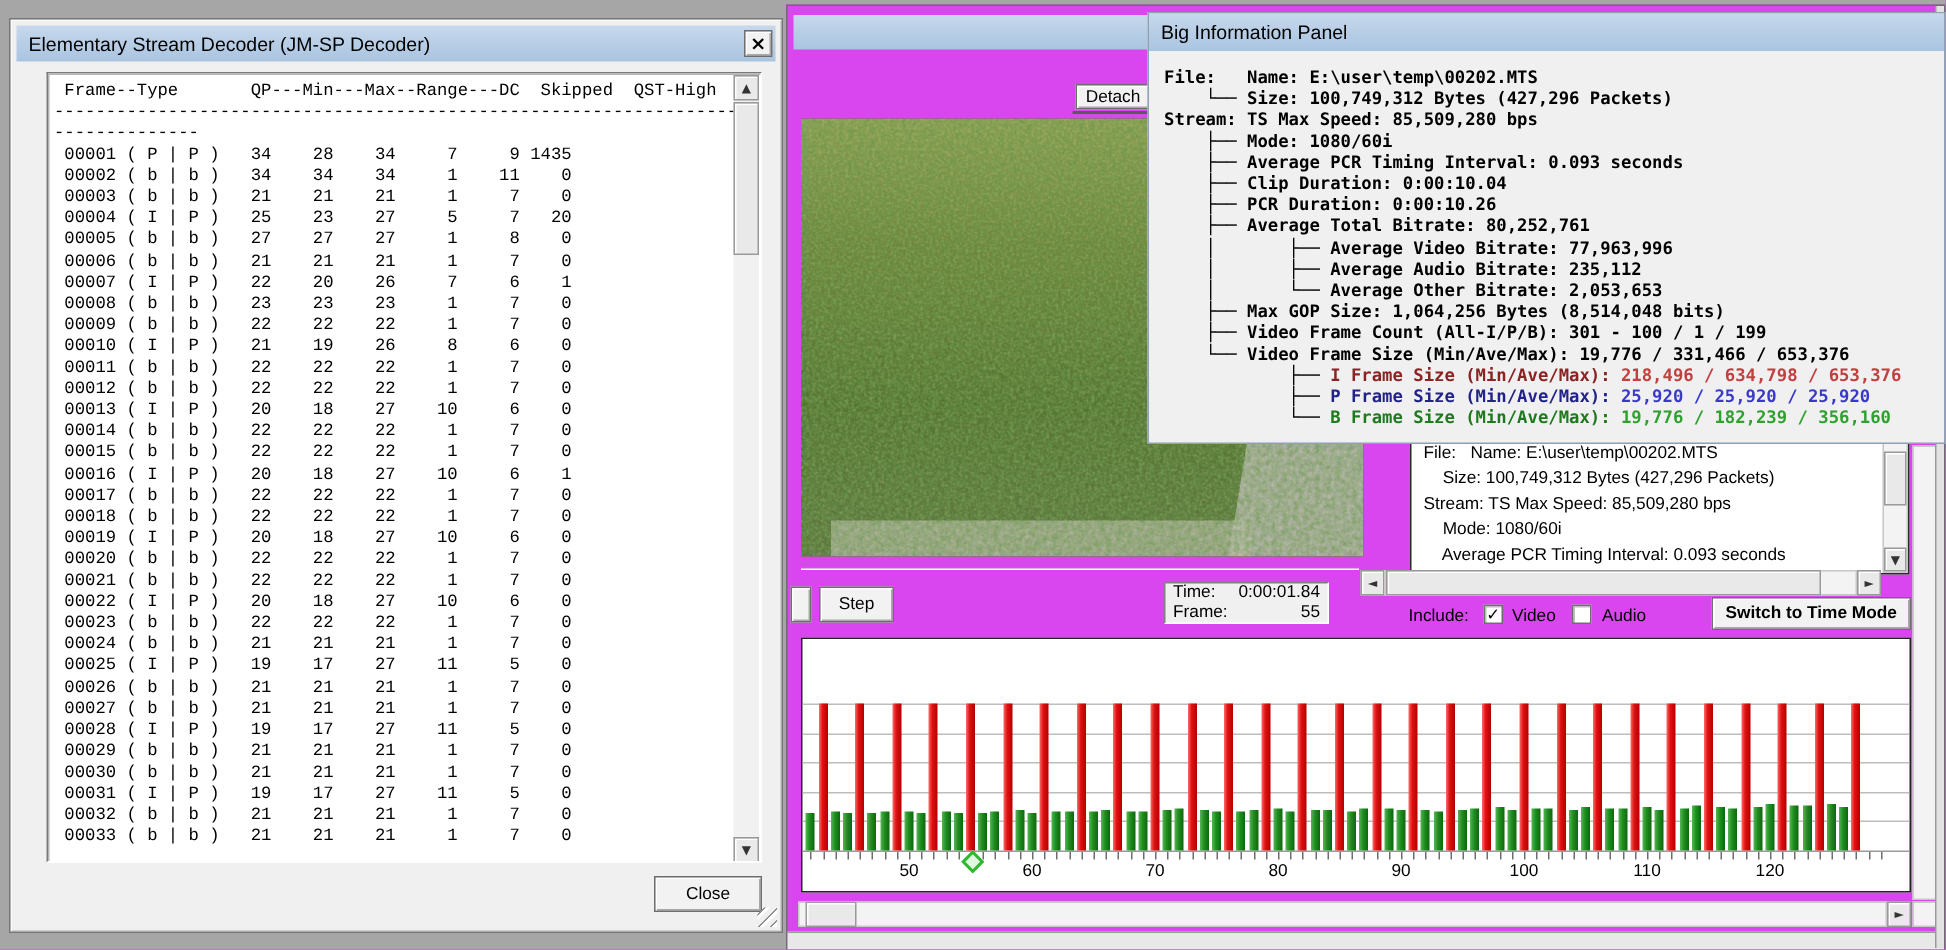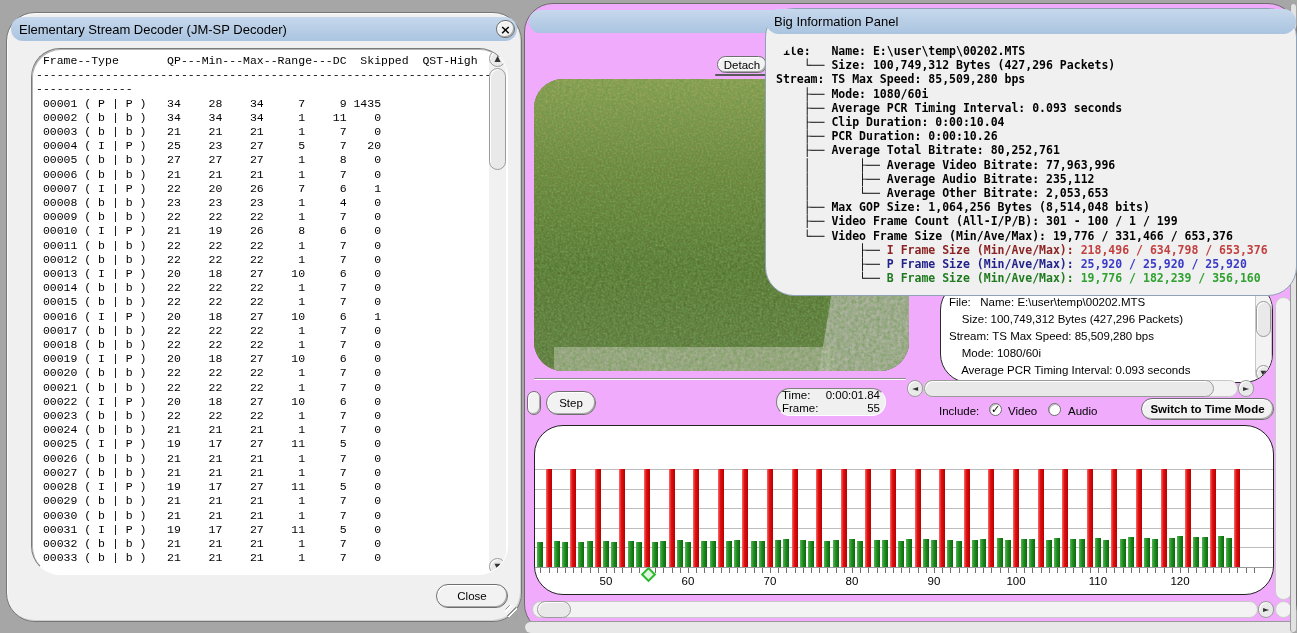--- a/index.html
+++ b/index.html
@@ -1,18 +1,18 @@
 <!DOCTYPE html>
 <html><head>
 <meta charset="utf-8">
 <style>
   html,body{margin:0;padding:0;}
   body{width:1297px;height:633px;position:relative;background:#a6a6a6;overflow:hidden;
        font-family:"Liberation Sans",sans-serif;-webkit-font-smoothing:none;}
-  .abs{position:absolute;border-radius:29px;}
+  .abs{position:absolute;}
   
   .btn{background:#f2f2f2;border:1px solid #6e6e6e;box-shadow:inset 1px 1px 0 #ffffff, inset -1px -1px 0 #a8a8a8;
        font:11.5px "Liberation Sans",sans-serif;color:#000;display:flex;align-items:center;justify-content:center;cursor:default;}
   .btn.focused{border:1px solid #000;box-shadow:0 0 0 1px #3c3c3c, inset 1px 1px 0 #ffffff, inset -1px -1px 0 #a8a8a8;}
   .titlebar{background:linear-gradient(#c6d8ec,#aac4e0);color:#000;font:13px "Liberation Sans",sans-serif;
             display:flex;align-items:center;padding:0 8px;box-sizing:border-box;}
   .sunken{border-top:1px solid #7a7a7a;border-left:1px solid #7a7a7a;border-bottom:1px solid #ffffff;border-right:1px solid #ffffff;
           box-shadow:inset 1px 1px 0 #b4b4b4;}
   .sb-btn{background:#e9e9e9;border:1px solid #9a9a9a;box-shadow:inset 1px 1px 0 #fff;display:flex;align-items:center;justify-content:center;
           font-family:"DejaVu Sans",sans-serif;font-size:8px;color:#333;box-sizing:border-box;}
@@ -27,21 +27,21 @@
             font:bold 11px "DejaVu Sans",sans-serif;display:flex;align-items:center;justify-content:center;}
   .small-label{font:11.5px "Liberation Sans",sans-serif;color:#000;}
   
   #decoder-dialog{left:6px;top:12px;width:516px;height:610px;background:#f0f0f0;border:1px solid #767676;
                   box-shadow:inset 1px 1px 0 #fbfbfb, inset -1px -1px 0 #cfcfcf;z-index:100;box-sizing:border-box;}
   #decoder-title{left:4px;top:4px;width:506px;height:24px;}
   #decoder-close{right:6px;top:7px;width:19px;height:18px;font:bold 13px "DejaVu Sans",sans-serif;}
   #decoder-list{left:24px;top:35px;width:477px;height:527px;background:#ffffff;overflow:hidden;padding:5px 0 0 4px;box-sizing:border-box;}
   #decoder-scroll{right:1px;top:1px;width:17px;height:525px;background:#f1f1f1;}
   
-  #main-window{left:524px;top:3px;width:773px;height:630px;background:#f0abfc;border:1px solid #6d6d6d;box-sizing:border-box;z-index:1;}
+  #main-window{left:524px;top:3px;width:773px;height:630px;background:#d946ef;border:1px solid #6d6d6d;box-sizing:border-box;z-index:1;}
   #main-title{left:4px;top:6px;width:763px;height:23px;}
   #video-frame{left:9px;top:75px;width:375px;height:292px;overflow:hidden;background:#5a7434;}
   .groove{border-top:1px solid #8a8a8a;border-bottom:1px solid #ffffff;height:0;}
   #time-box{left:251px;top:384px;width:110px;height:28px;background:#f0f0f0;border-top:1px solid #808080;border-left:1px solid #808080;
             border-bottom:1px solid #fff;border-right:1px solid #fff;box-sizing:border-box;font:11.5px "Liberation Sans",sans-serif;}
   .time-row{display:flex;justify-content:space-between;padding:0 5px;line-height:13px;}
   #mini-info{left:415px;top:277px;width:333px;height:102px;background:#ffffff;border:1px solid #2a2a2a;box-sizing:border-box;overflow:hidden;}
   .mini-line{white-space:pre;font:11.5px/17px "Liberation Sans",sans-serif;color:#000;padding-left:8px;}
   #chart-box{left:9px;top:421px;width:740px;height:170px;background:#ffffff;border:1px solid #222;box-sizing:border-box;overflow:hidden;}
   .gridline{position:absolute;left:0;width:100%;height:1px;background:#bdbdbd;}
@@ -387,21 +387,21 @@
         <div class="mono-line"> Frame--Type       QP---Min---Max--Range---DC  Skipped  QST-High</div>
         <div class="mono-line">------------------------------------------------------------------</div>
         <div class="mono-line">--------------</div>
         <div class="mono-line"> 00001 ( P | P )   34    28    34     7     9 1435</div>
         <div class="mono-line"> 00002 ( b | b )   34    34    34     1    11    0</div>
         <div class="mono-line"> 00003 ( b | b )   21    21    21     1     7    0</div>
         <div class="mono-line"> 00004 ( I | P )   25    23    27     5     7   20</div>
         <div class="mono-line"> 00005 ( b | b )   27    27    27     1     8    0</div>
         <div class="mono-line"> 00006 ( b | b )   21    21    21     1     7    0</div>
         <div class="mono-line"> 00007 ( I | P )   22    20    26     7     6    1</div>
-        <div class="mono-line"> 00008 ( b | b )   23    23    23     1     4    0</div>
+        <div class="mono-line"> 00008 ( b | b )   23    23    23     1     7    0</div>
         <div class="mono-line"> 00009 ( b | b )   22    22    22     1     7    0</div>
         <div class="mono-line"> 00010 ( I | P )   21    19    26     8     6    0</div>
         <div class="mono-line"> 00011 ( b | b )   22    22    22     1     7    0</div>
         <div class="mono-line"> 00012 ( b | b )   22    22    22     1     7    0</div>
         <div class="mono-line"> 00013 ( I | P )   20    18    27    10     6    0</div>
         <div class="mono-line"> 00014 ( b | b )   22    22    22     1     7    0</div>
         <div class="mono-line"> 00015 ( b | b )   22    22    22     1     7    0</div>
         <div class="mono-line"> 00016 ( I | P )   20    18    27    10     6    1</div>
         <div class="mono-line"> 00017 ( b | b )   22    22    22     1     7    0</div>
         <div class="mono-line"> 00018 ( b | b )   22    22    22     1     7    0</div>

